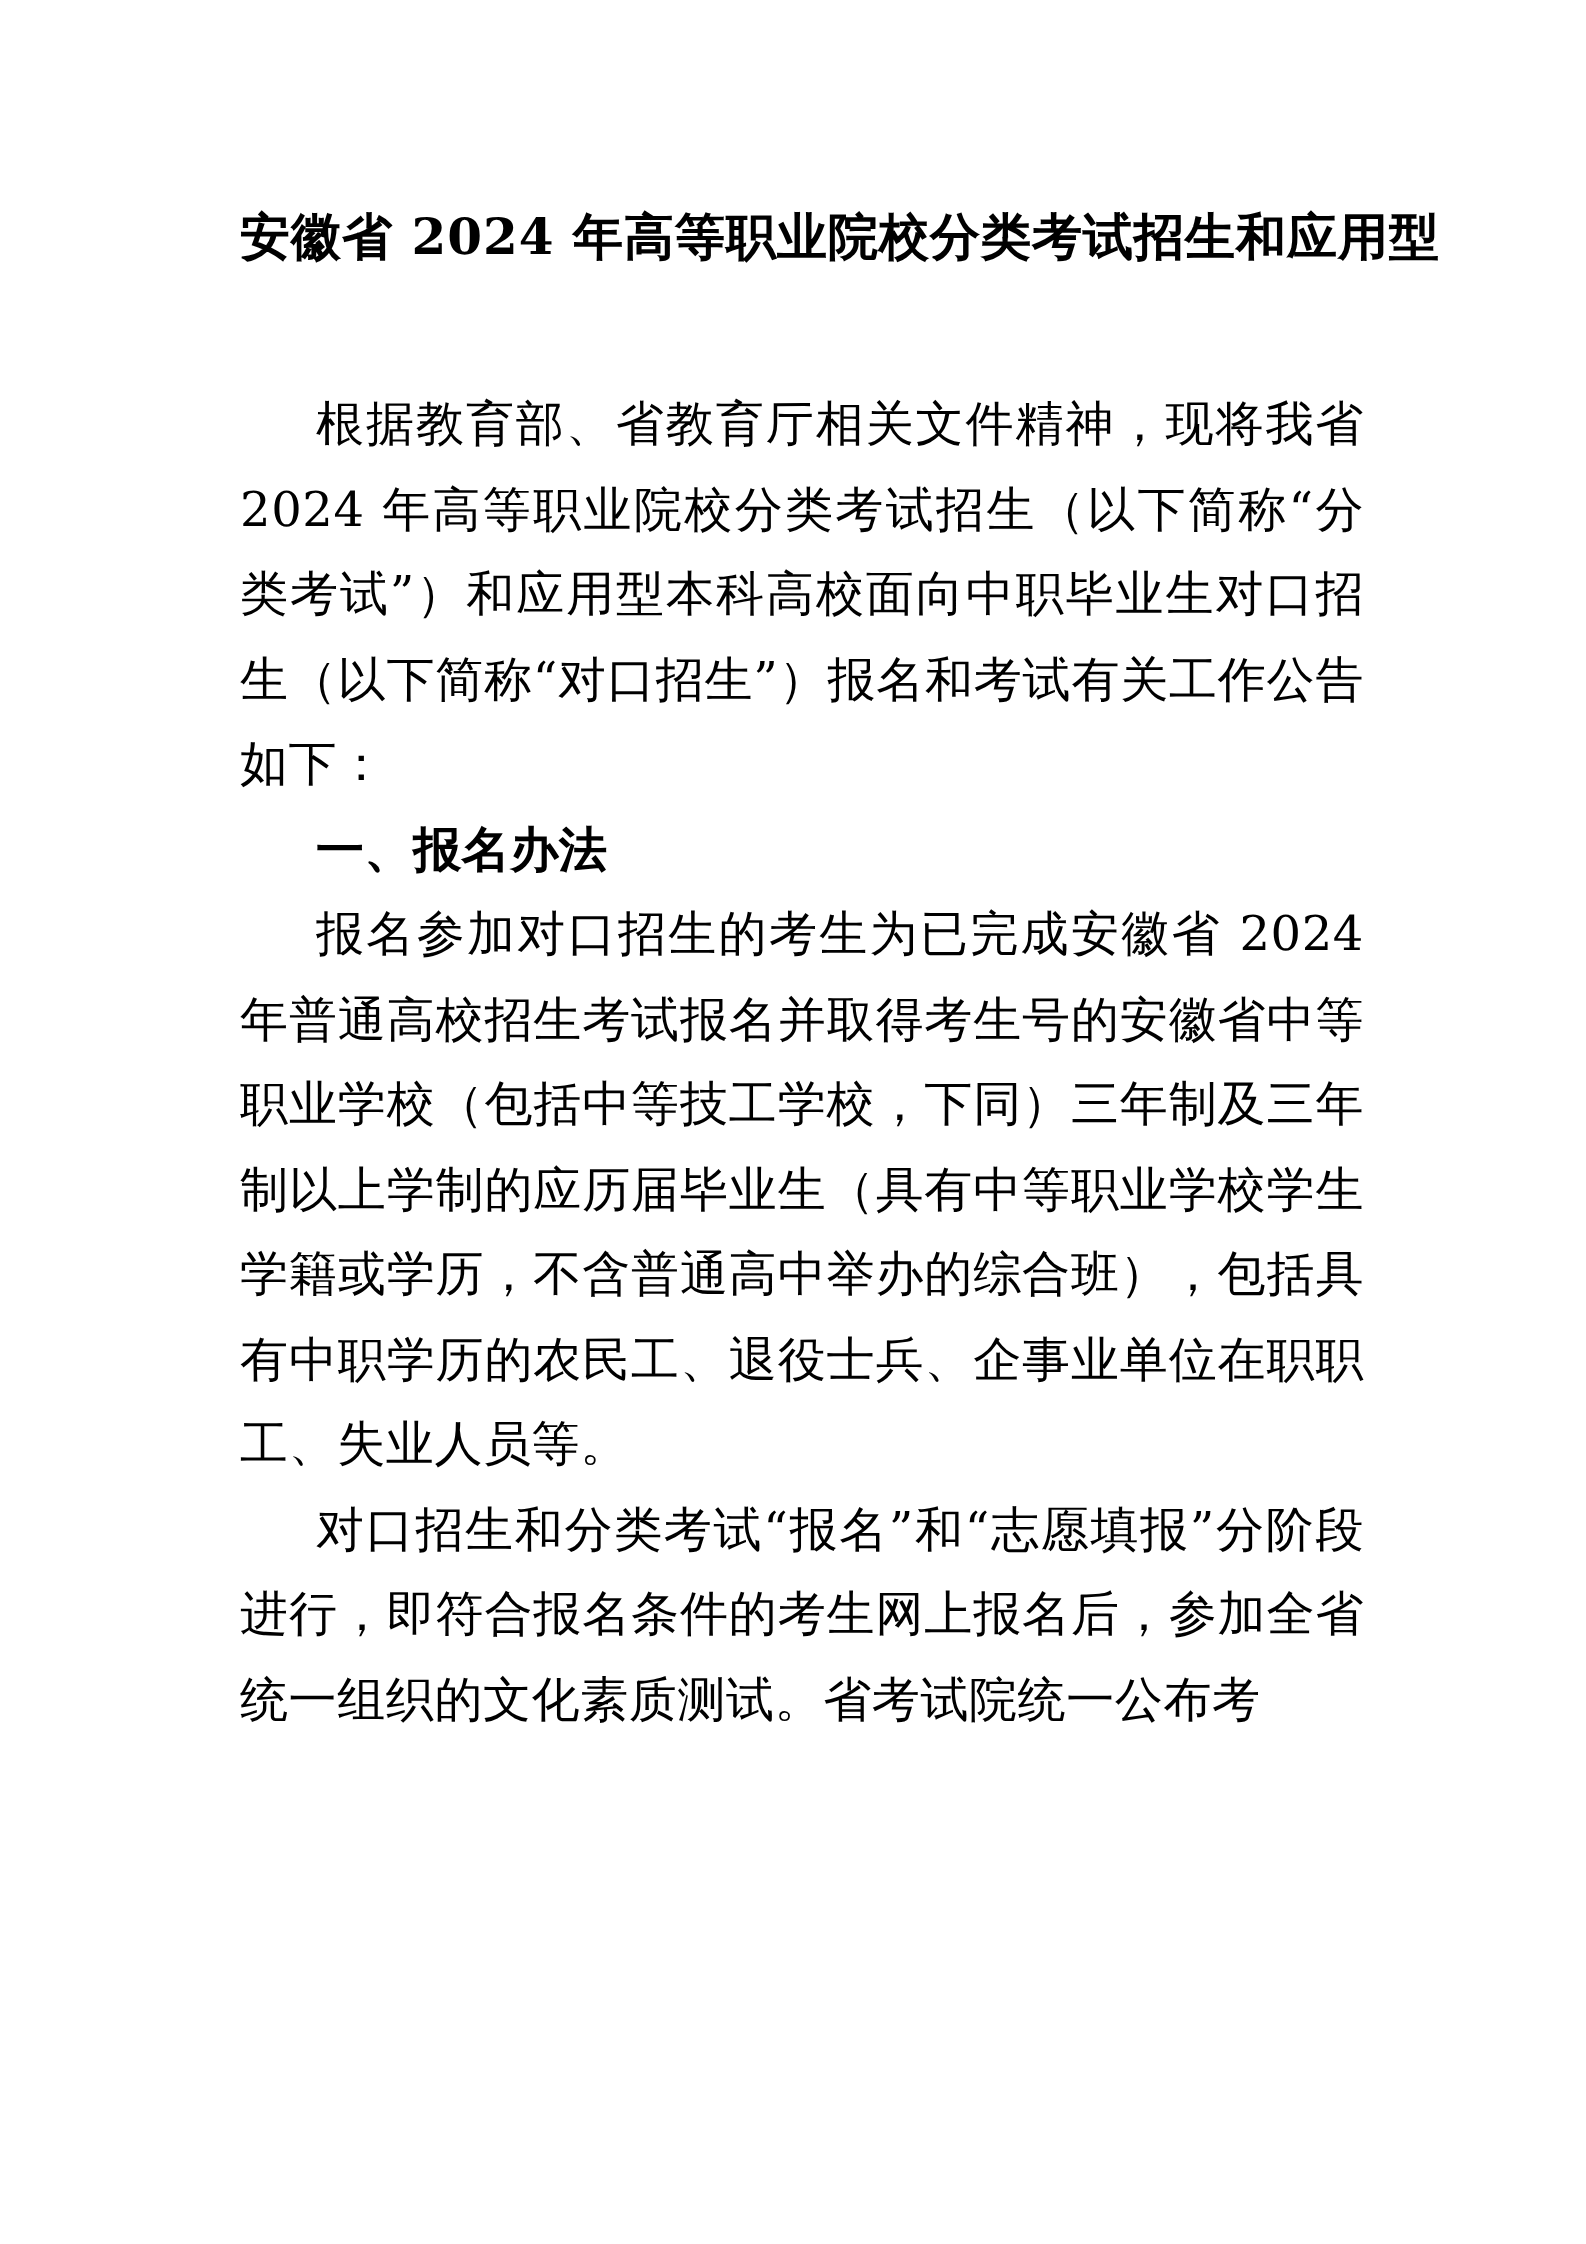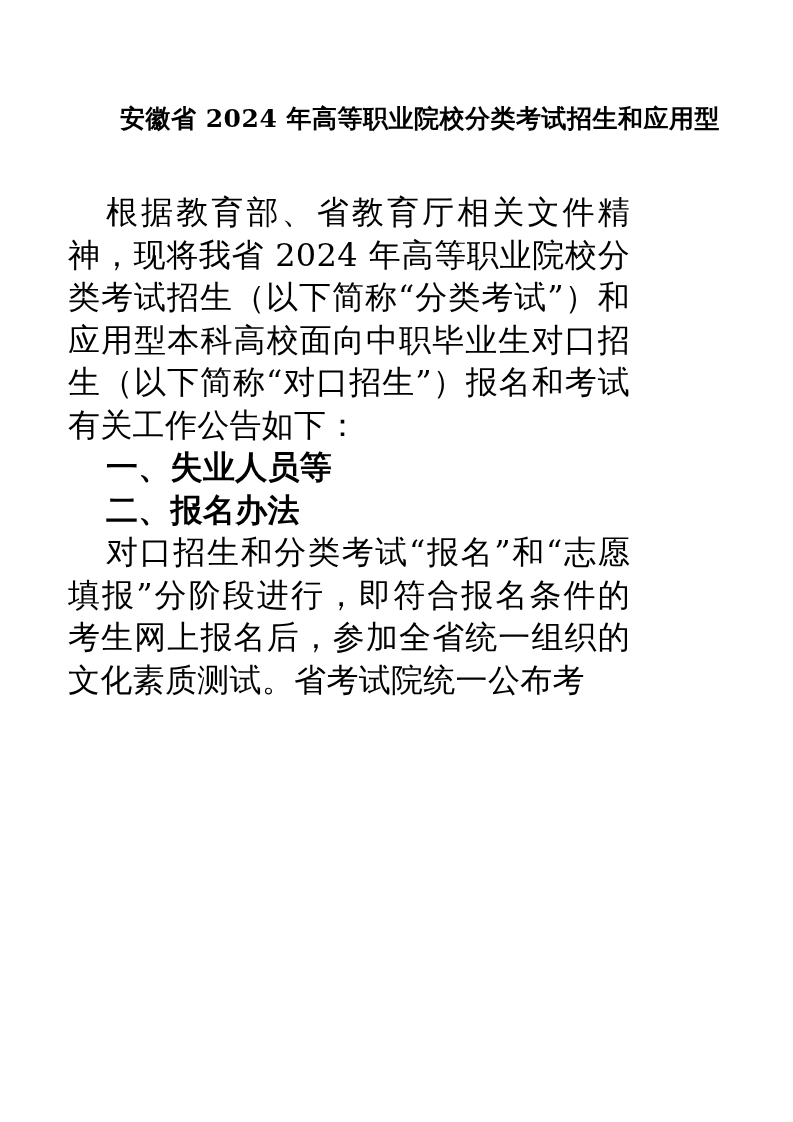--- a/index.html
+++ b/index.html
@@ -25,24 +25,24 @@
     font-size: 25px;
     font-weight: bold;
     line-height: 50px;
     letter-spacing: 0.5px;
   }
   .title-line {
     display: block;
     white-space: nowrap;
   }
   .doc-body {
-    margin-left: 68px;
+    margin-left: 120px;
     margin-top: 47px;
     width: 562px;
-    font-size: 32px;
+    font-size: 24px;
     line-height: 42.5px;
     letter-spacing: 0.3px;
     text-align: justify;
   }
   .para {
     margin: 0;
     text-indent: 38px;
   }
   .heading {
     margin: 0;
@@ -53,17 +53,17 @@
 </head>
 <body>
 
 <div class="page">
   <h1 class="doc-title">
     <span class="title-line">安徽省 2024 年高等职业院校分类考试招生和应用型</span>
   </h1>
 
   <div class="doc-body">
     <p class="para">根据教育部、省教育厅相关文件精神，现将我省 2024 年高等职业院校分类考试招生（以下简称“分类考试”）和应用型本科高校面向中职毕业生对口招生（以下简称“对口招生”）报名和考试有关工作公告如下：</p>
-    <p class="heading">一、失业人员等</p>
-    <p class="heading">二、报名办法</p>
+    <p class="heading">一、报名办法</p>
+    <p class="para">报名参加对口招生的考生为已完成安徽省 2024 年普通高校招生考试报名并取得考生号的安徽省中等职业学校（包括中等技工学校，下同）三年制及三年制以上学制的应历届毕业生（具有中等职业学校学生学籍或学历，不含普通高中举办的综合班），包括具有中职学历的农民工、退役士兵、企事业单位在职职工、失业人员等。</p>
     <p class="para">对口招生和分类考试“报名”和“志愿填报”分阶段进行，即符合报名条件的考生网上报名后，参加全省统一组织的文化素质测试。省考试院统一公布考</p>
   </div>
 </div>
 
 </body></html>

